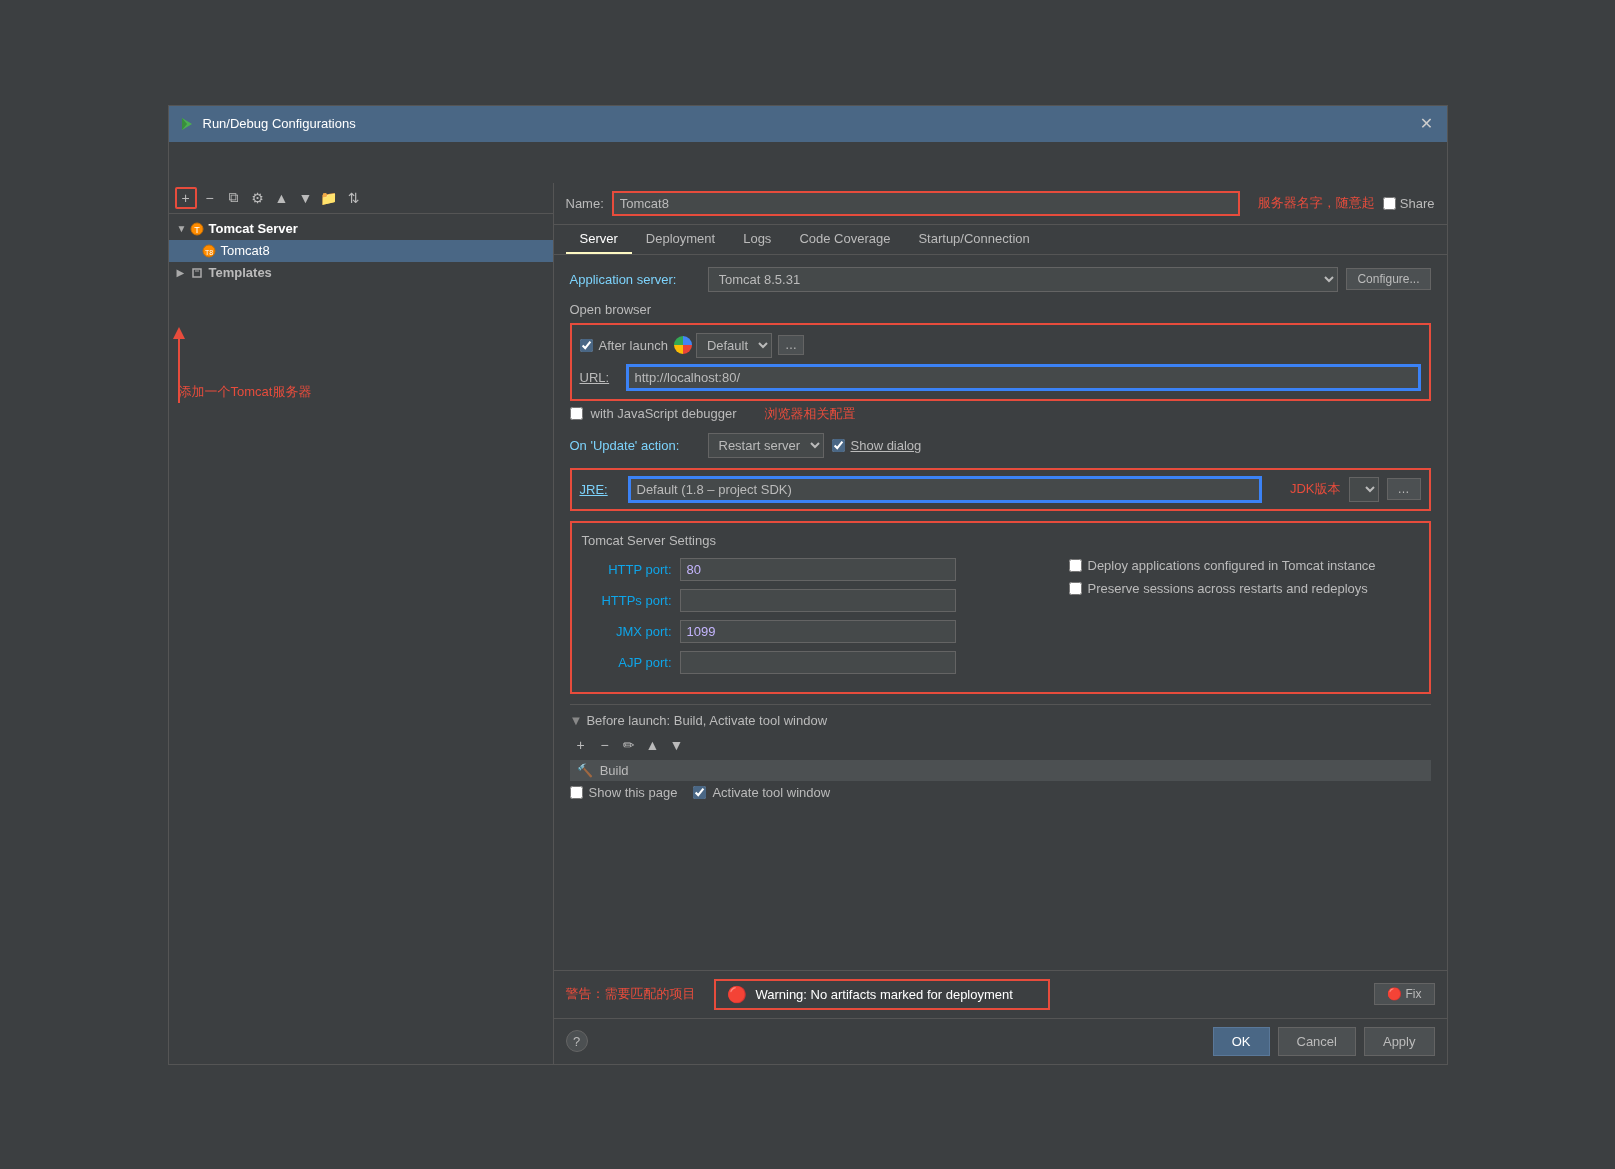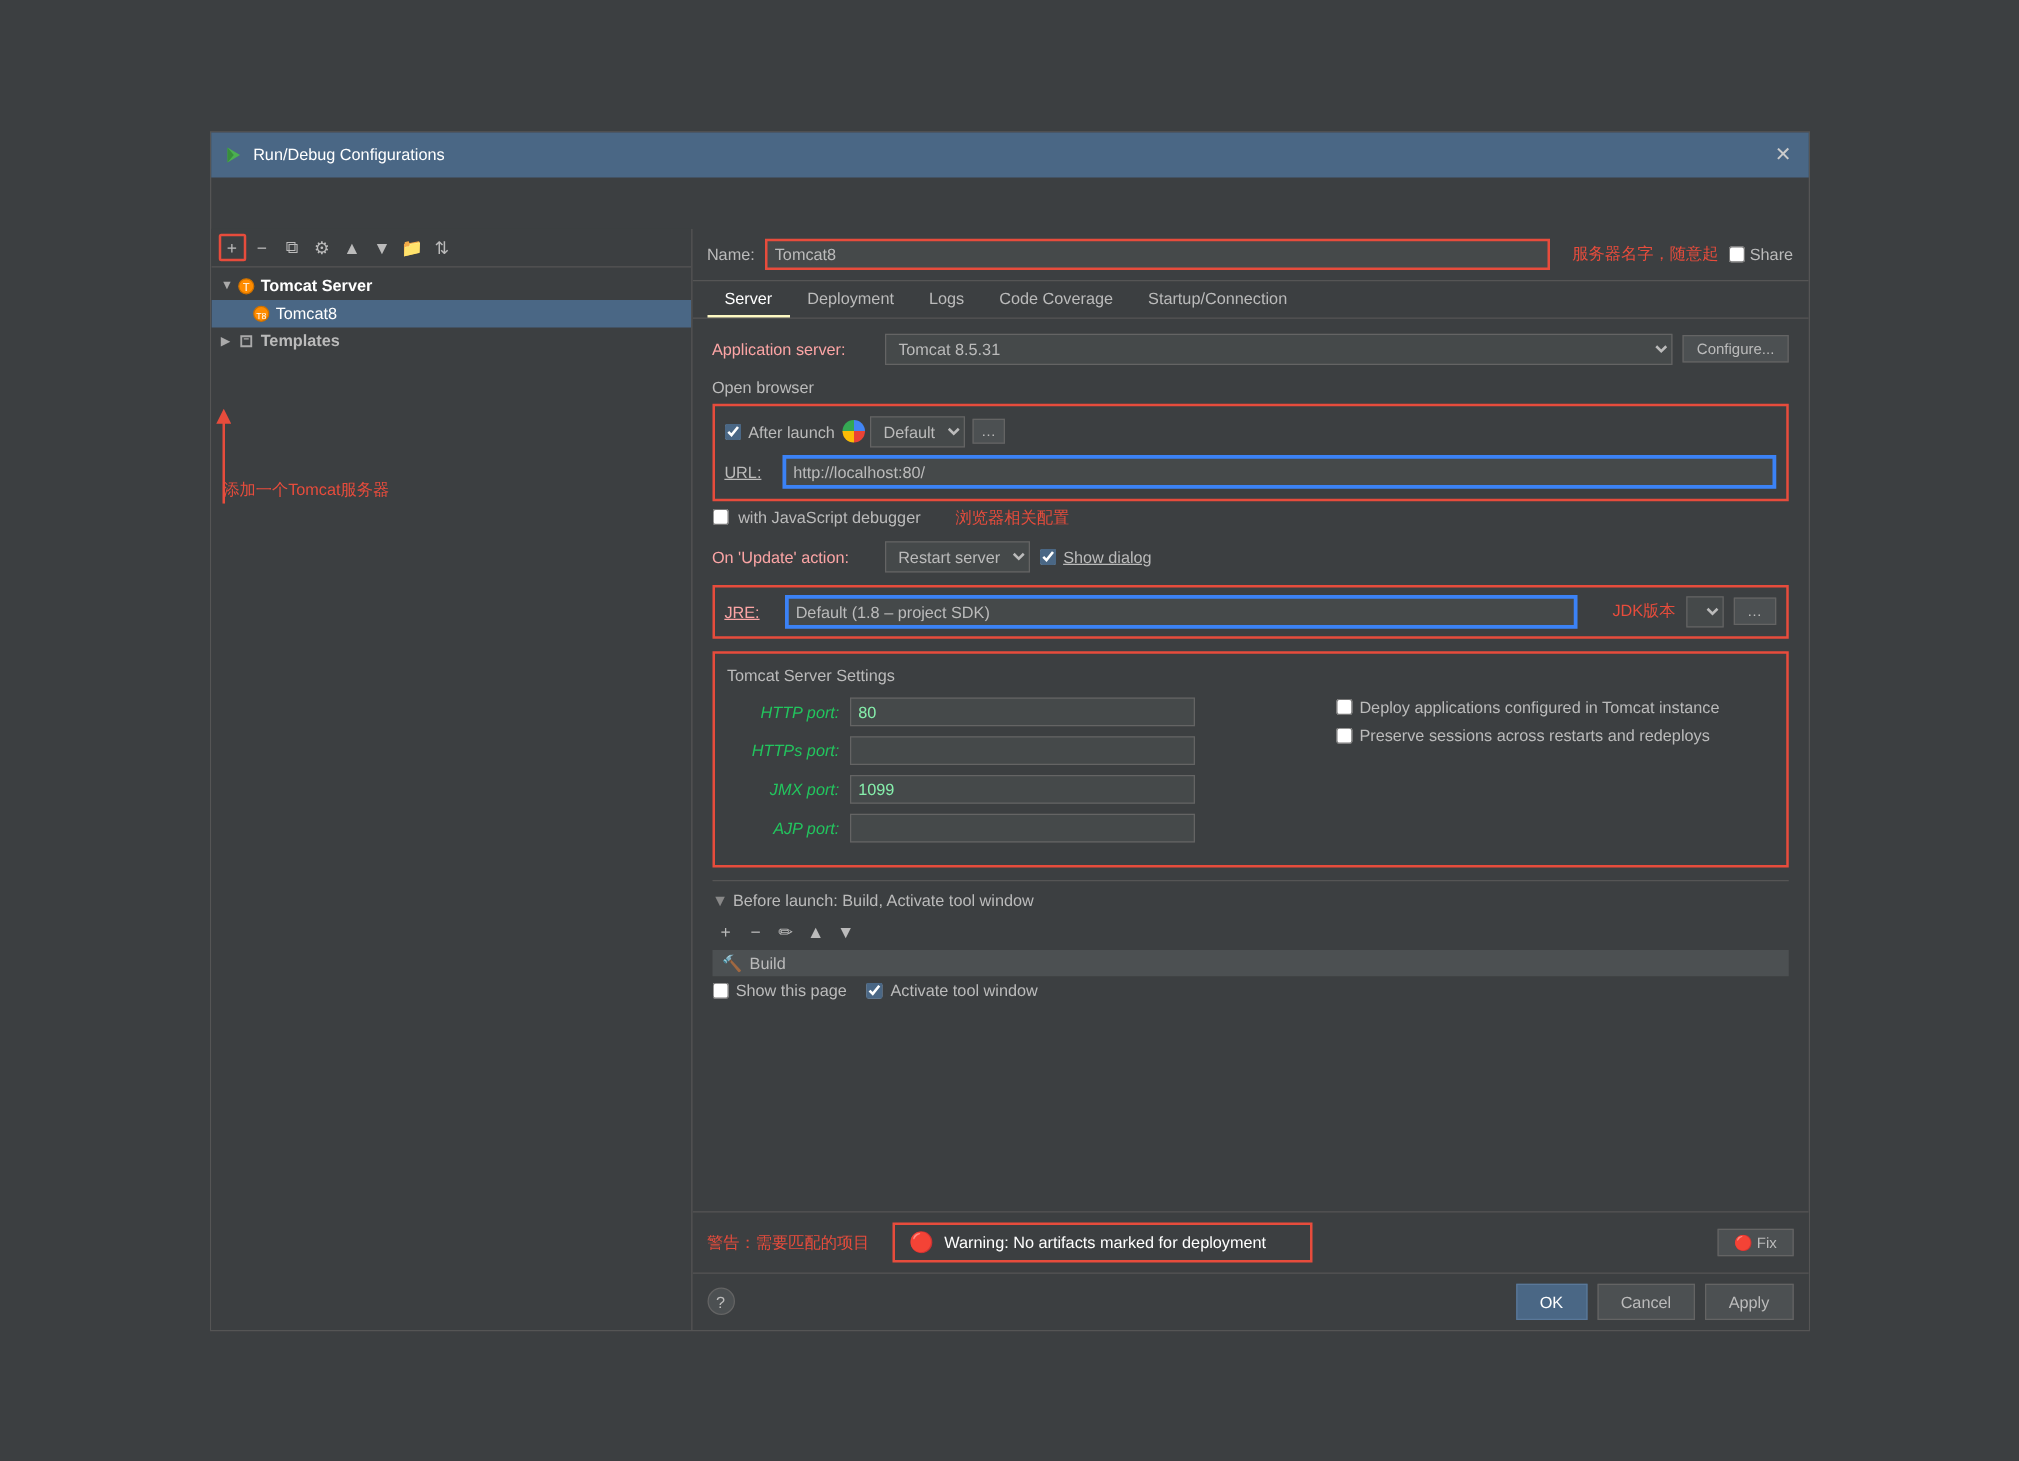--- a/index.html
+++ b/index.html
@@ -196,21 +196,21 @@
       gap: 10px;
     }
 
     .form-row {
       display: flex;
       align-items: center;
       gap: 8px;
     }
 
     .form-label {
-      color: #fca5a5;
+      color: #7dd3fc;
       white-space: nowrap;
       min-width: 130px;
     }
 
     .form-control {
       flex: 1;
       background: #45494a;
       border: 3px solid #3b82f6;
       color: #bbbbbb;
       padding: 3px 6px;
@@ -316,31 +316,30 @@
     }
 
     .port-row {
       display: flex;
       align-items: center;
       gap: 8px;
       margin-bottom: 8px;
     }
 
     .port-label {
-      color: #22c55e;
+      color: #0ea5e9;
       min-width: 90px;
       text-align: right;
-      font-style: italic;
     }
 
     .port-input {
       width: 276px;
       background: #45494a;
       border: 1px solid #646464;
-      color: #86efac;
+      color: #c4b5fd;
       padding: 3px 6px;
       font-size: 13px;
       outline: none;
     }
 
     .tomcat-body {
       display: flex;
       gap: 20px;
     }
 

